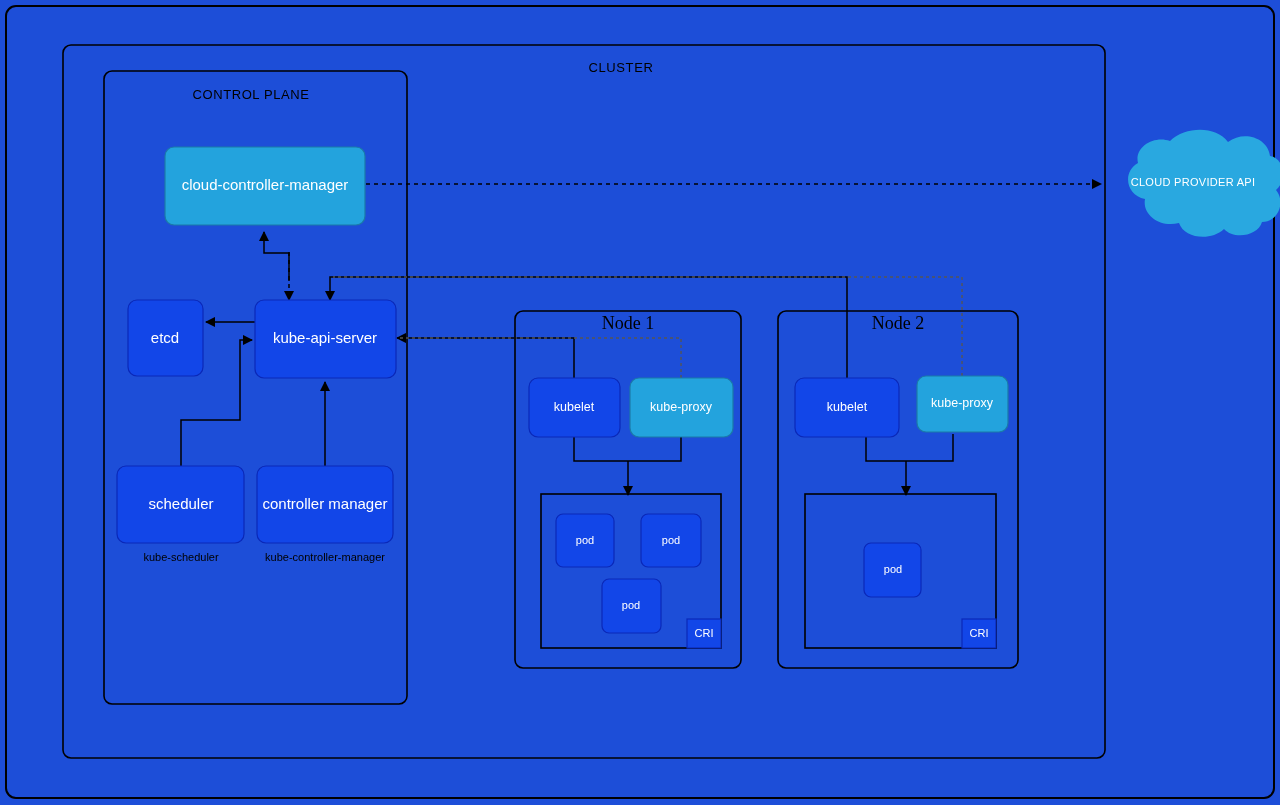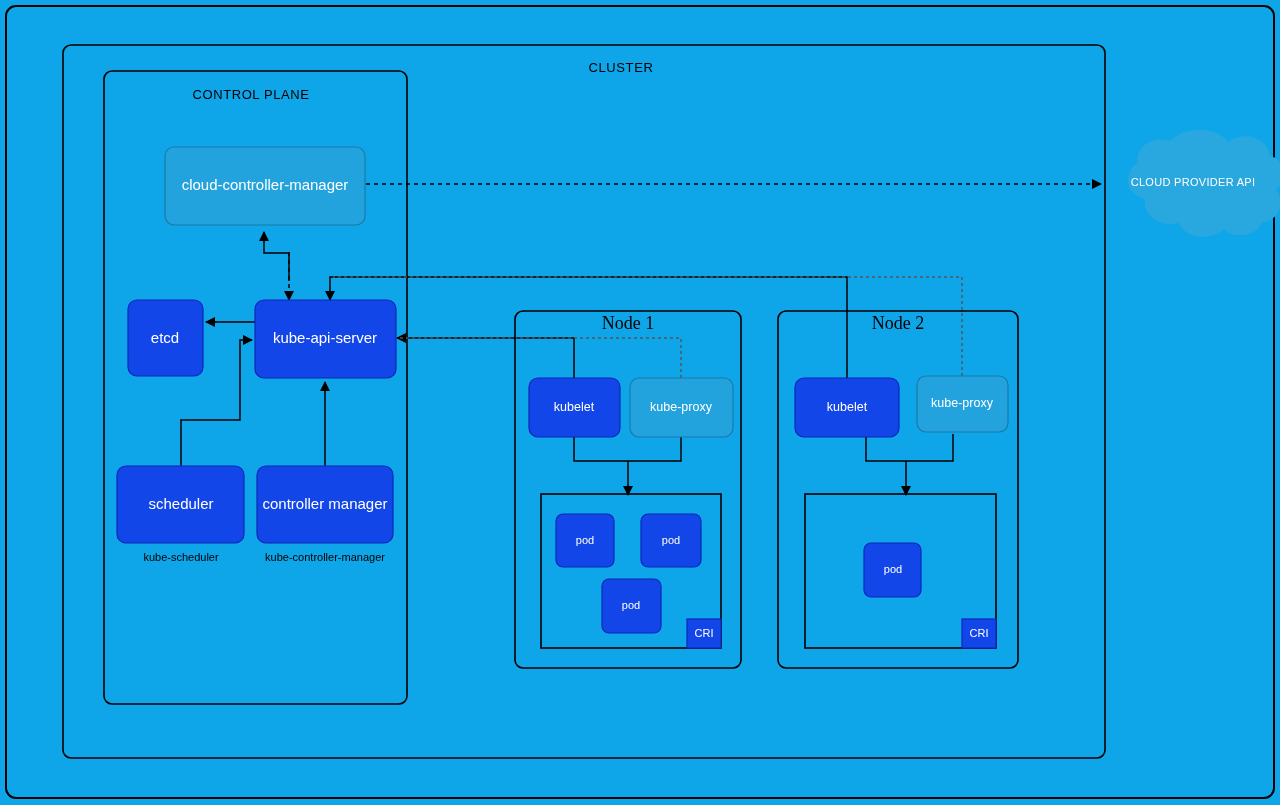--- a/index.html
+++ b/index.html
@@ -8,21 +8,21 @@
     padding: 0;
     background: #ffffff;
   }
   body {
     font-family: "Liberation Sans", sans-serif;
   }
   #canvas {
     position: relative;
     width: 1280px;
     height: 805px;
-    background: #0ea5e9;
+    background: #1d4ed8;
     overflow: hidden;
   }
   svg#diagram {
     position: absolute;
     left: 0;
     top: 0;
     width: 1280px;
     height: 805px;
   }
   .frame {

